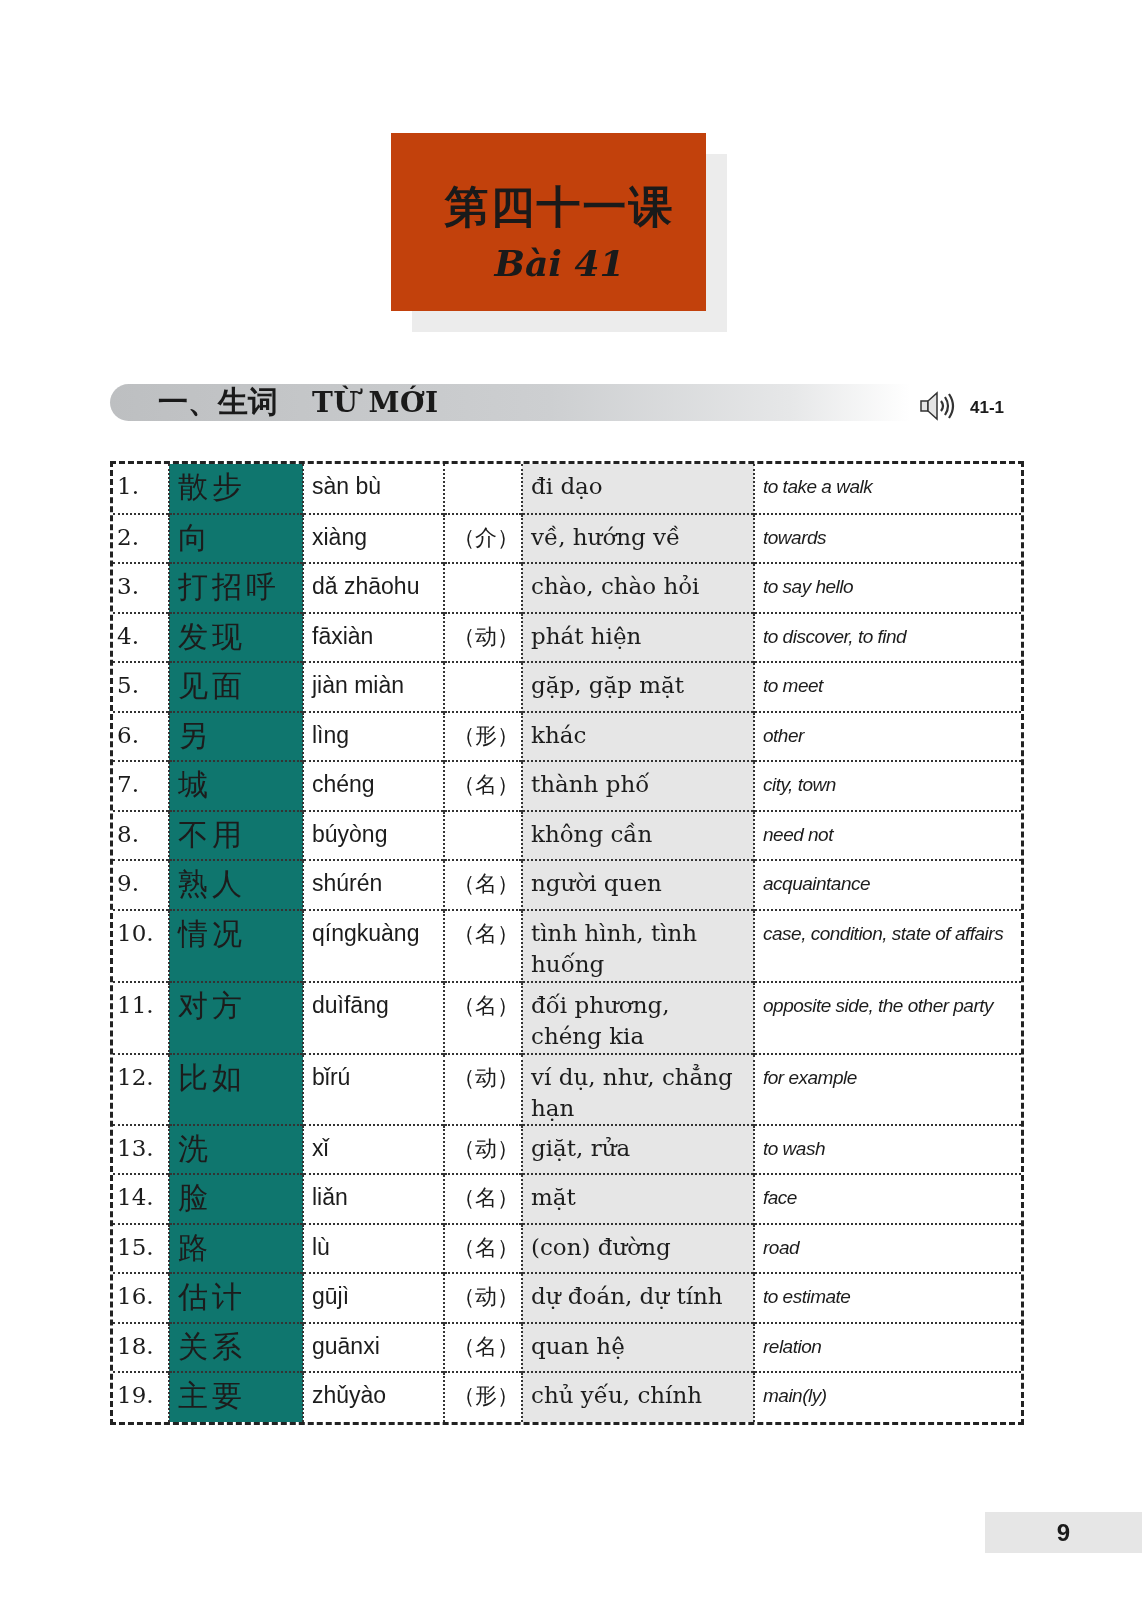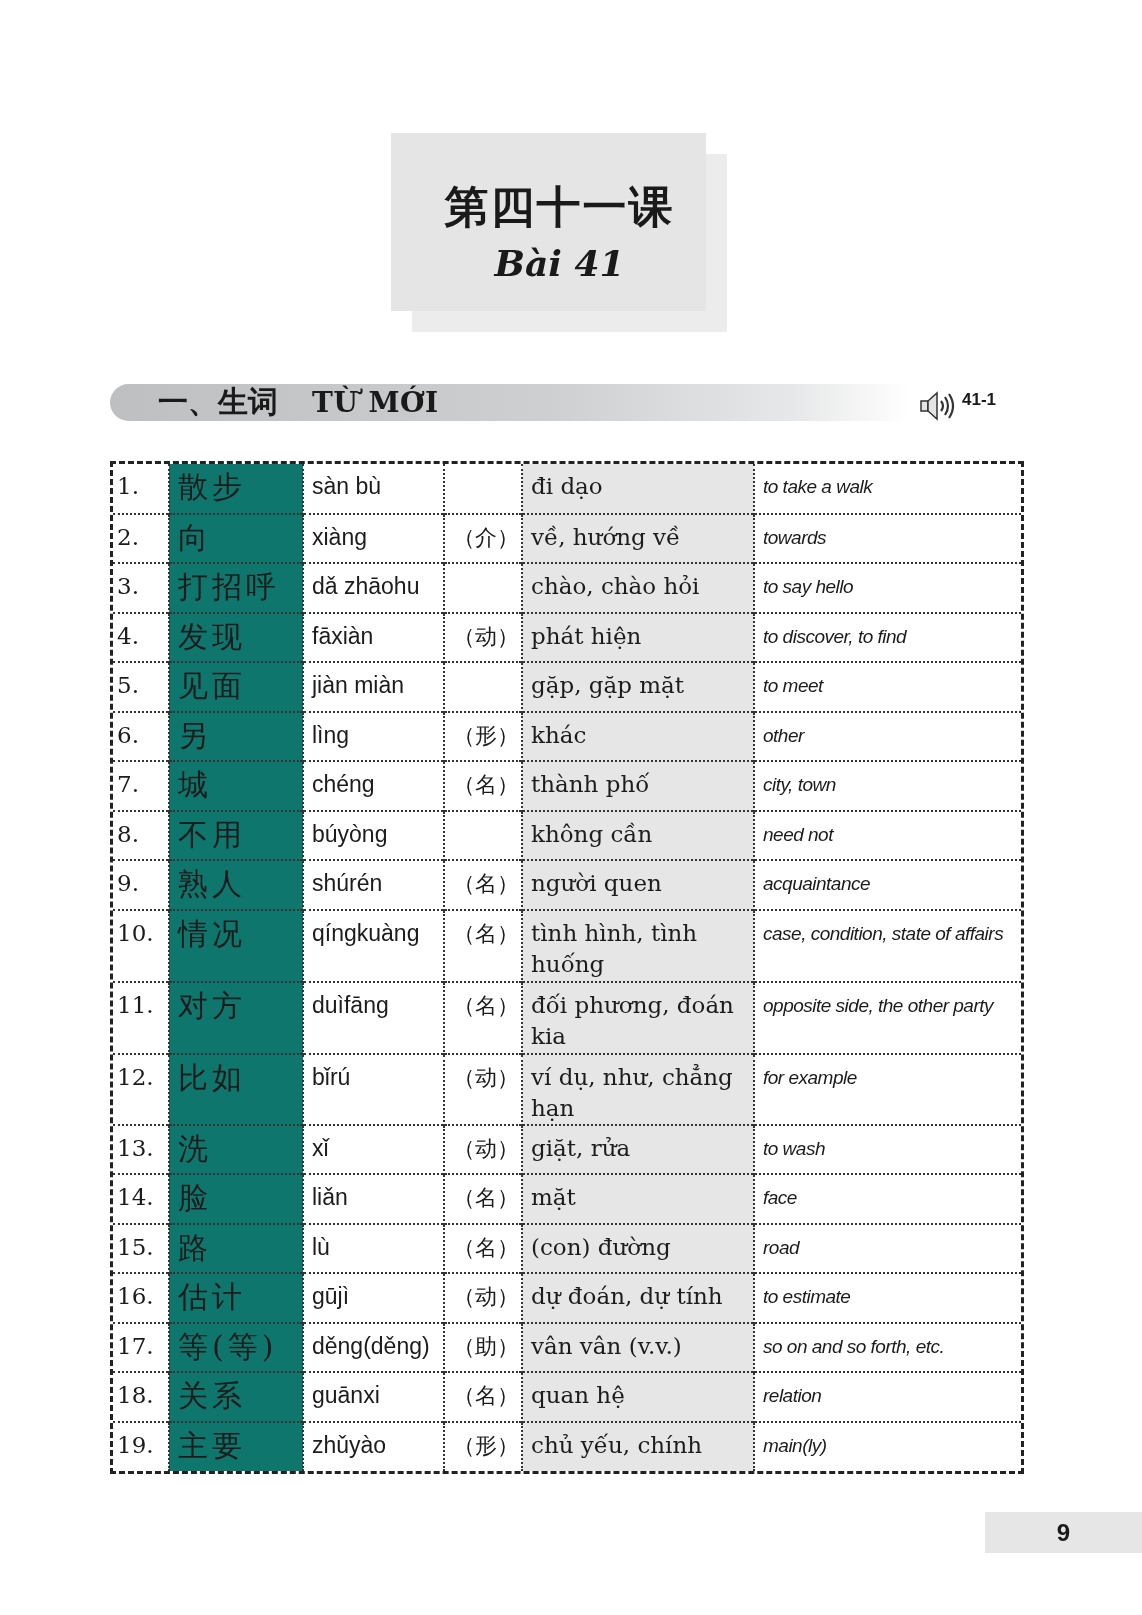--- a/index.html
+++ b/index.html
@@ -8,21 +8,21 @@
     background:#ffffff; color:#1c1c1c;
     font-family:"DejaVu Sans", sans-serif;
   }
   
   .title-back {
     position:absolute; left:412px; top:154px; width:315px; height:178px;
     background:#ececec;
   }
   .title-front {
     position:absolute; left:391px; top:133px; width:315px; height:178px;
-    background:#e5e5e5;
+    background:#c2410c;
     display:flex; flex-direction:column; align-items:center; justify-content:center;
   }
   .title-zh {
     font-family:"DejaVu Sans", sans-serif; font-weight:bold;
     font-size:44px; letter-spacing:2px; color:#1a1a1a; line-height:1;
     margin-left:22px; margin-top:22px;
   }
   .title-vi {
     font-family:"DejaVu Serif", serif; font-style:italic; font-weight:bold;
     font-size:36px; color:#1a1a1a; margin-top:16px; margin-left:22px; line-height:1;
@@ -36,21 +36,21 @@
   }
   .section-zh {
     font-weight:bold; font-size:30px; margin-left:48px; color:#1a1a1a;
     font-family:"DejaVu Sans", sans-serif;
   }
   .section-vi {
     font-family:"DejaVu Serif", serif; font-weight:bold; font-size:28px;
     margin-left:34px; color:#1a1a1a; letter-spacing:0.5px;
   }
   .audio {
-    position:absolute; left:918px; top:390px; display:flex; gap:4px;
+    position:absolute; left:918px; top:390px; display:flex; align-items:center; gap:12px;
   }
   .audio-label {
     font-family:"Liberation Sans", sans-serif; font-weight:bold; font-size:17px; color:#1a1a1a;
   }
   
   .vocab {
     position:absolute; left:110px; top:461px; width:908px;
     border:3px dashed #222; border-collapse:separate; border-spacing:0;
   }
   .vocab table { border-collapse:collapse; width:100%; table-layout:fixed; }
@@ -183,21 +183,21 @@
           <td class="c-pinyin">qíngkuàng</td>
           <td class="c-pos">（名）</td>
           <td class="c-vi">tình hình, tình huống</td>
           <td class="c-en">case, condition, state of affairs</td>
         </tr>
         <tr class="tall">
           <td class="c-num">11.</td>
           <td class="c-hanzi">对方</td>
           <td class="c-pinyin">duìfāng</td>
           <td class="c-pos">（名）</td>
-          <td class="c-vi">đối phương, đoán kia</td>
+          <td class="c-vi">đối phương, chéng kia</td>
           <td class="c-en">opposite side, the other party</td>
         </tr>
         <tr>
           <td class="c-num">12.</td>
           <td class="c-hanzi">比如</td>
           <td class="c-pinyin">bǐrú</td>
           <td class="c-pos">（动）</td>
           <td class="c-vi">ví dụ, như, chẳng hạn</td>
           <td class="c-en">for example</td>
         </tr>
@@ -225,28 +225,20 @@
           <td class="c-vi">(con) đường</td>
           <td class="c-en">road</td>
         </tr>
         <tr>
           <td class="c-num">16.</td>
           <td class="c-hanzi">估计</td>
           <td class="c-pinyin">gūjì</td>
           <td class="c-pos">（动）</td>
           <td class="c-vi">dự đoán, dự tính</td>
           <td class="c-en">to estimate</td>
-        </tr>
-        <tr>
-          <td class="c-num">17.</td>
-          <td class="c-hanzi">等(等)</td>
-          <td class="c-pinyin">děng(děng)</td>
-          <td class="c-pos">（助）</td>
-          <td class="c-vi">vân vân (v.v.)</td>
-          <td class="c-en">so on and so forth, etc.</td>
         </tr>
         <tr>
           <td class="c-num">18.</td>
           <td class="c-hanzi">关系</td>
           <td class="c-pinyin">guānxi</td>
           <td class="c-pos">（名）</td>
           <td class="c-vi">quan hệ</td>
           <td class="c-en">relation</td>
         </tr>
         <tr>

